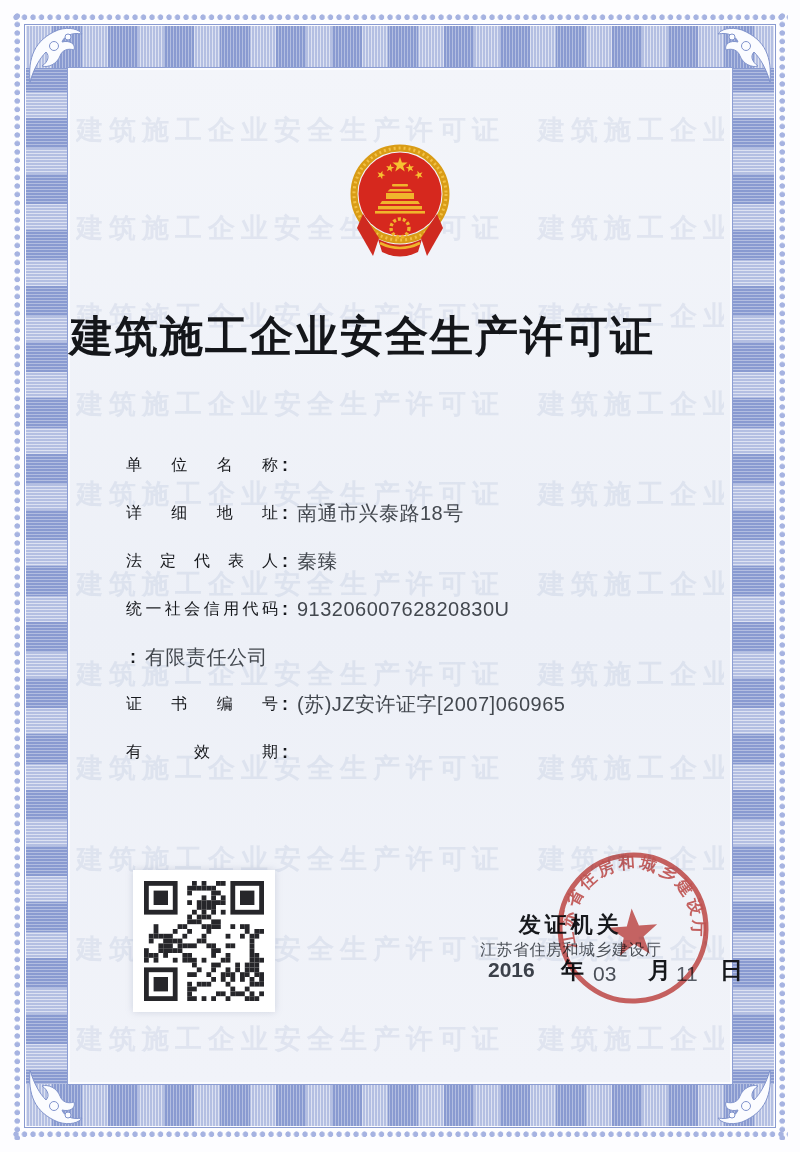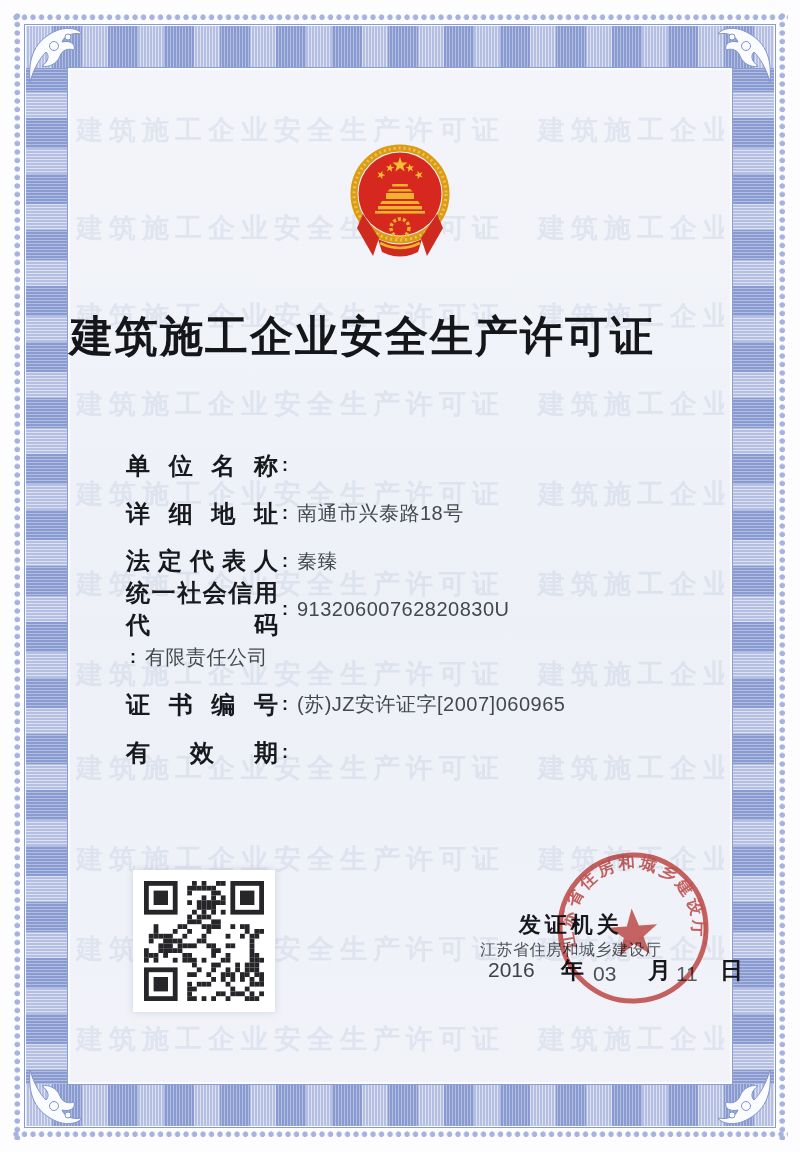--- a/index.html
+++ b/index.html
@@ -48,38 +48,38 @@
   .wm{position:absolute;left:6px;right:6px;overflow:hidden;white-space:nowrap;text-align:center;
       font-size:27px;font-weight:700;letter-spacing:6px;color:rgba(128,148,186,.15);filter:blur(.4px);}
 
   .emblem{position:absolute;left:278px;top:74px;width:104px;height:120px;}
 
   .title{position:absolute;top:238px;left:0;right:0;
          font-size:43px;font-weight:900;color:#14161a;letter-spacing:2px;white-space:nowrap;}
 
   .fields{position:absolute;left:56px;top:372px;}
   .frow{height:47.8px;display:flex;align-items:center;}
-  .flabel{display:inline-block;width:152px;font-size:24px;font-weight:700;color:#17191d;
+  .flabel{display:inline-block;width:152px;font-size:16px;font-weight:400;color:#17191d;
           text-align:justify;text-align-last:justify;text-justify:inter-character;}
   .fcolon{font-weight:800;color:#17191d;margin:0 9px 0 4px;font-size:18px;}
   .fvalue{font-size:20px;color:#43484f;letter-spacing:.5px;white-space:nowrap;}
 
   .qrbox{position:absolute;left:63px;top:800px;width:142px;height:142px;background:#fff;
          display:flex;align-items:center;justify-content:center;
          box-shadow:0 0 7px rgba(120,130,160,.28);}
 
   .issuer{position:absolute;left:410px;top:840px;display:flex;align-items:center;white-space:nowrap;flex-direction:column;}
   .issuer-label{font-size:22px;font-weight:800;letter-spacing:4px;color:#17191d;}
   .issuer-value{font-size:16px;color:#4c5158;letter-spacing:.5px;}
 
   .dateline{position:absolute;left:0;top:884px;height:34px;width:100%;}
   .dateline span{position:absolute;white-space:nowrap;}
   .d-num{font-size:21px;color:#3c414a;}
   .d-unit{font-size:23px;font-weight:900;color:#15171b;}
-  .d-year{left:418px;top:4px;}
+  .d-year{left:418px;top:4px;font-weight:bold;}
   .d-yunit{left:491px;top:1px;}
   .d-month{left:523px;top:8px;color:#4a4f58;}
   .d-munit{left:578px;top:1px;}
   .d-day{left:606px;top:8px;color:#555a63;}
   .d-dunit{left:650px;top:1px;}
 
   .seal{position:absolute;left:481px;top:776px;width:164px;height:164px;z-index:4;
         mix-blend-mode:multiply;opacity:.88;transform:rotate(-4deg);}
 </style>
 </head>

